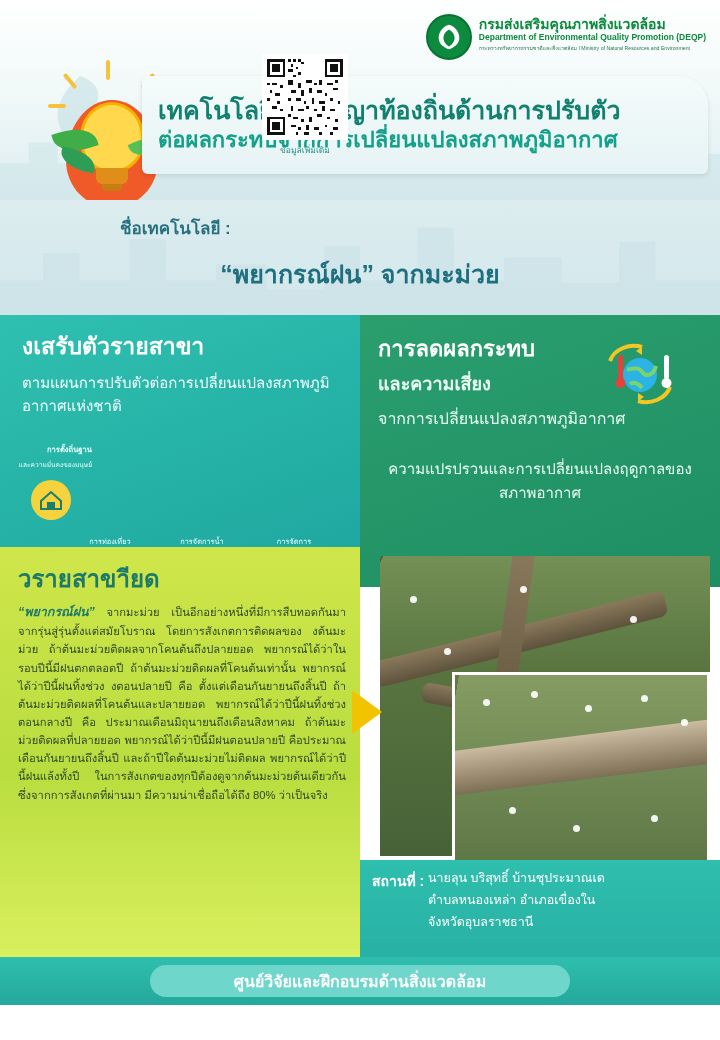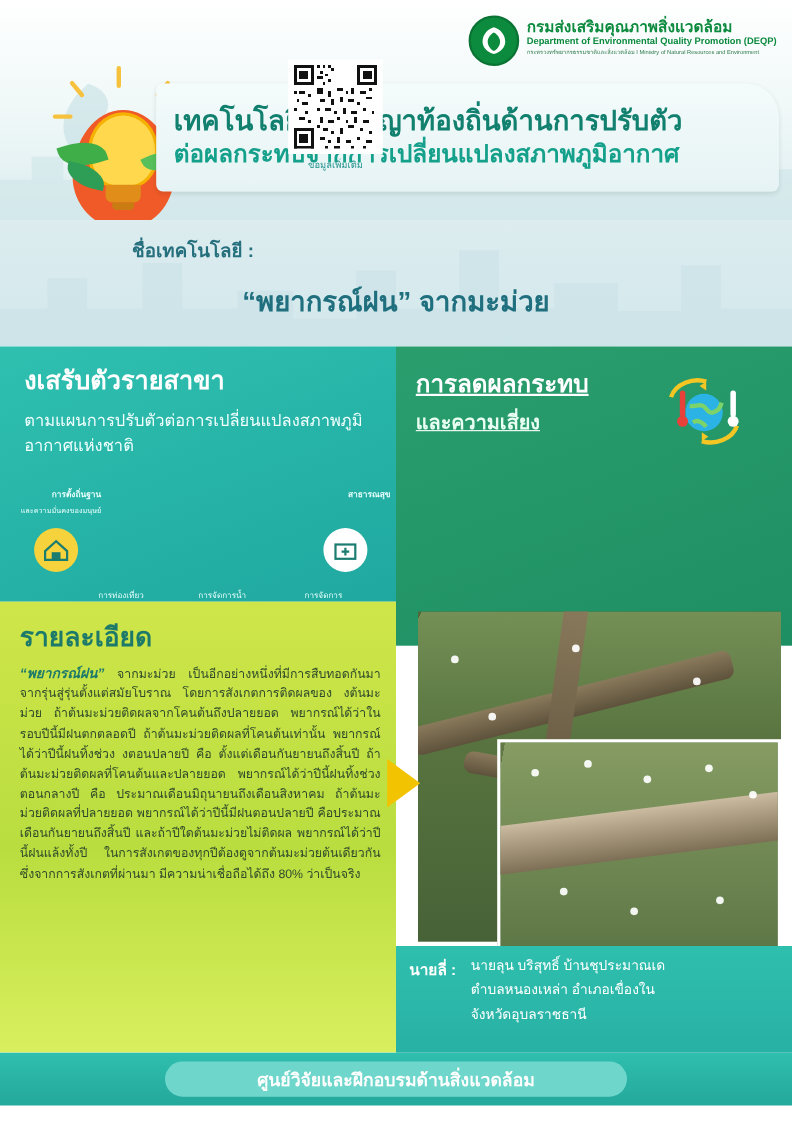--- a/index.html
+++ b/index.html
@@ -172,21 +172,21 @@
     position: absolute; left: 40px; top: 190px; width: 300px;
     display: flex; justify-content: flex-end; margin-top: 32px;
   }
   .sector-row2 .cap {
     font-size: 7.4px; color: #eafffd; width: 92px; text-align: center; line-height:1.3;
   }
 
   .panel-right {
     position: absolute; left: 360px; top: 315px; width: 360px; height: 272px;
     background: linear-gradient(160deg,#2b9e6e 0%, #1d8f63 100%);
-    padding: 20px 18px 0 18px; color: #ffffff; text-decoration: underline;
+    padding: 20px 18px 0 18px; color: #ffffff;
   }
   .panel-right h2 { font-size: 22px; font-weight: bold; line-height: 1.25; }
   .panel-right h3 { font-size: 18px; font-weight: bold; margin-top: 6px; color:#eafff4;}
   .panel-right .sub { font-size: 15px; margin-top: 26px; text-align:center; line-height:1.6; color:#e9fff5;}
   .globe-ico {
     position: absolute; right: 34px; top: 24px; width: 92px; height: 74px;
   }
 
   
   .detail {
@@ -333,59 +333,51 @@
       <div class="sector">
         <div class="cap b">การตั้งถิ่นฐาน</div>
         <div class="cap">และความมั่นคงของมนุษย์</div>
         <div class="circ hl">
           <svg viewBox="0 0 26 26">
               <path d="M3 14L13 5l10 9v8H3z" fill="none" stroke="#1a7d70" stroke-width="2"></path>
               <rect x="9" y="15" width="8" height="7" fill="#1a7d70"></rect>
             </svg>
         </div>
       </div>
-      <div class="sector">
-        <div class="cap b">สาธารณสุข</div>
-        <div class="cap"></div>
-        <div class="circ">
-          <svg viewBox="0 0 26 26">
-              <rect x="4" y="8" width="18" height="13" fill="none" stroke="#1a7d70" stroke-width="2"></rect>
-              <path d="M13 11v7M9.5 14.5h7" stroke="#1a7d70" stroke-width="2"></path>
-            </svg>
-        </div>
-      </div>
     </div>
 
     <div class="sector-row2">
       <div class="cap">การท่องเที่ยว</div>
       <div class="cap">การจัดการน้ำ</div>
       <div class="cap">การจัดการทรัพยากรธรรมชาติ</div>
     </div>
   </div>
 
   <div class="panel-right">
     <h2>การลดผลกระทบ</h2>
     <h3>และความเสี่ยง</h3>
+    <h3 style="font-weight:normal;font-size:16px;margin-top:8px;">จากการเปลี่ยนแปลงสภาพภูมิอากาศ</h3>
+    <div class="sub">ความแปรปรวนและการเปลี่ยนแปลงฤดูกาลของสภาพอากาศ</div>
 
     <svg class="globe-ico" viewBox="0 0 92 74">
       <path d="M16 22c4-12 20-18 32-14" fill="none" stroke="#f3c623" stroke-width="4"></path>
       <path d="M48 8l-6 4 6 4z" fill="#f3c623"></path>
       <path d="M76 48c-4 12-20 18-32 14" fill="none" stroke="#f3c623" stroke-width="4"></path>
       <path d="M44 62l6-4-6-4z" fill="#f3c623"></path>
       <circle cx="46" cy="36" r="17" fill="#2bb3e6"></circle>
       <path d="M33 30c5 1 8-2 12 0s4 7 9 6 7-5 8-9M36 45c4-3 9 0 12 4" fill="none" stroke="#7bd36a" stroke-width="4"></path>
       <rect x="24" y="16" width="5" height="24" rx="2.5" fill="#e8413a"></rect>
       <circle cx="26.5" cy="44" r="5" fill="#e8413a"></circle>
       <rect x="70" y="16" width="5" height="24" rx="2.5" fill="#ffffff"></rect>
       <circle cx="72.5" cy="44" r="5" fill="#ffffff"></circle>
     </svg>
   </div>
 
   <div class="detail">
-    <h2>รายละเอียด</h2>
+    <h2>วรายสาขาียด</h2>
     <div class="body">
       <span class="hl">“พยากรณ์ฝน”</span><span> จากมะม่วย เป็นอีกอย่างหนึ่งที่มีการสืบทอดกันมาจากรุ่นสู่รุ่นตั้งแต่สมัยโบราณ โดยการสังเกตการติดผลของ งต้นมะม่วย ถ้าต้นมะม่วยติดผลจากโคนต้นถึงปลายยอด พยากรณ์ได้ว่าในรอบปีนี้มีฝนตกตลอดปี ถ้าต้นมะม่วยติดผลที่โคนต้นเท่านั้น พยากรณ์ได้ว่าปีนี้ฝนทิ้งช่วง งตอนปลายปี คือ ตั้งแต่เดือนกันยายนถึงสิ้นปี ถ้าต้นมะม่วยติดผลที่โคนต้นและปลายยอด พยากรณ์ได้ว่าปีนี้ฝนทิ้งช่วงตอนกลางปี คือ ประมาณเดือนมิถุนายนถึงเดือนสิงหาคม ถ้าต้นมะม่วยติดผลที่ปลายยอด พยากรณ์ได้ว่าปีนี้มีฝนตอนปลายปี คือประมาณเดือนกันยายนถึงสิ้นปี และถ้าปีใดต้นมะม่วยไม่ติดผล พยากรณ์ได้ว่าปีนี้ฝนแล้งทั้งปี ในการสังเกตของทุกปีต้องดูจากต้นมะม่วยต้นเดียวกัน ซึ่งจากการสังเกตที่ผ่านมา มีความน่าเชื่อถือได้ถึง 80% ว่าเป็นจริง</span>
     </div>
   </div>
 
   <div class="arrow"></div>
 
   <div class="photo-a">
     <div class="bark"></div>
     <div class="branch" style="left:-10px; top:70px; width:300px; height:26px; transform:rotate(-14deg);"></div>
@@ -408,21 +400,21 @@
     <div class="blossom" style="left:76px; top:16px;"></div>
     <div class="blossom" style="left:130px; top:30px;"></div>
     <div class="blossom" style="left:186px; top:20px;"></div>
     <div class="blossom" style="left:226px; top:44px;"></div>
     <div class="blossom" style="left:54px; top:132px;"></div>
     <div class="blossom" style="left:118px; top:150px;"></div>
     <div class="blossom" style="left:196px; top:140px;"></div>
   </div>
 
   <div class="place">
-    <div class="lbl">นายลี่ :</div>
+    <div class="lbl">สถานที่ :</div>
     <div class="val">นายลุน บริสุทธิ์ บ้านชุประมาณเด ตำบลหนองเหล่า อำเภอเขื่องใน จังหวัดอุบลราชธานี</div>
   </div>
 
   <div class="qr">
     <svg viewBox="0 0 29 29" shape-rendering="crispEdges">
       <rect width="29" height="29" fill="#ffffff"></rect>
       <g fill="#111111">
         <rect x="0" y="0" width="7" height="1"></rect>
           <rect x="0" y="6" width="7" height="1"></rect>
         <rect x="0" y="0" width="1" height="7"></rect>

